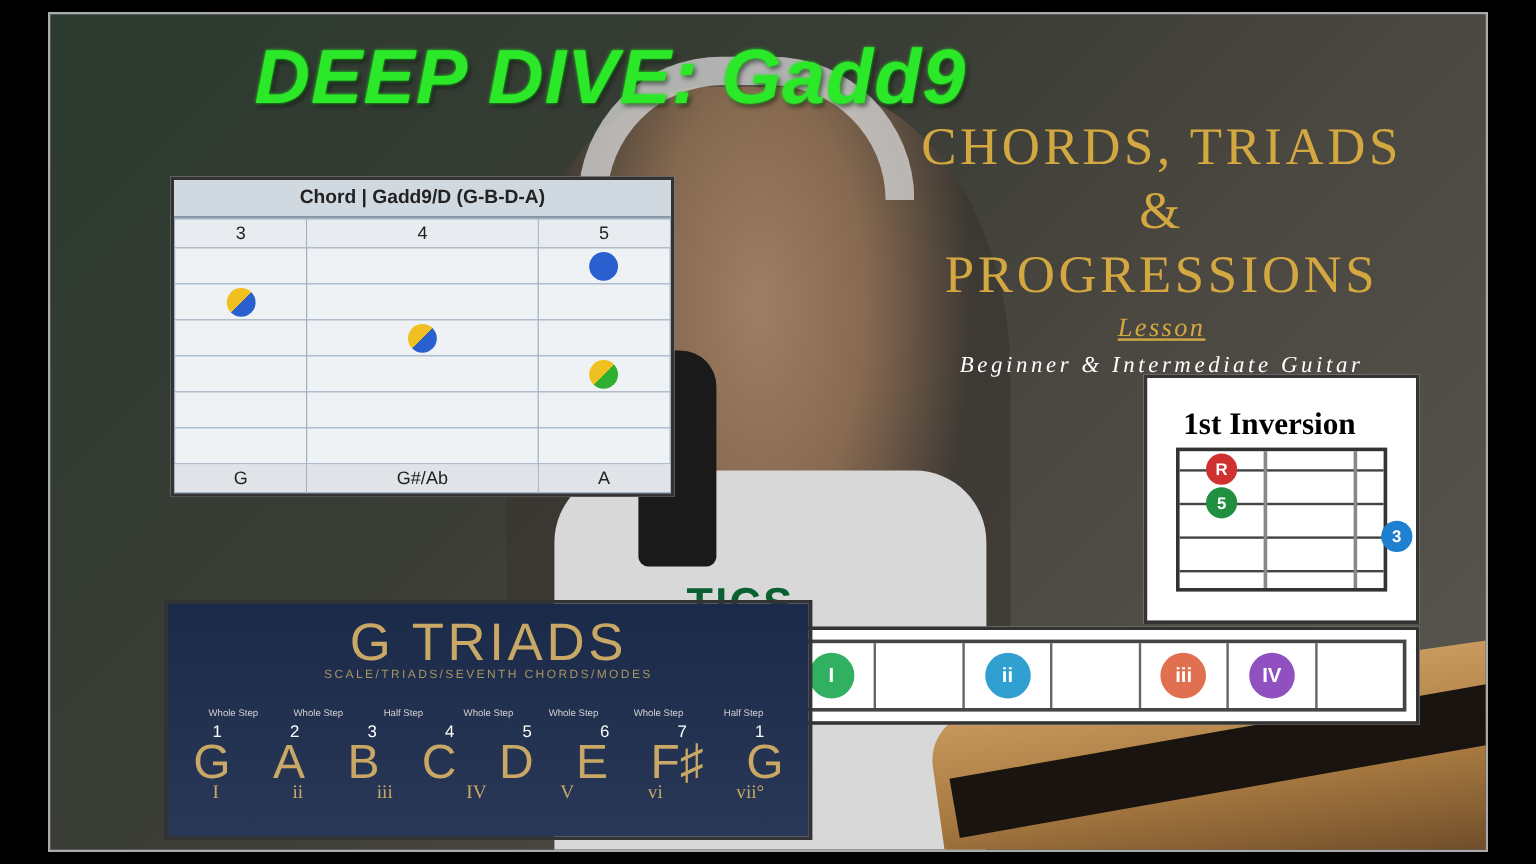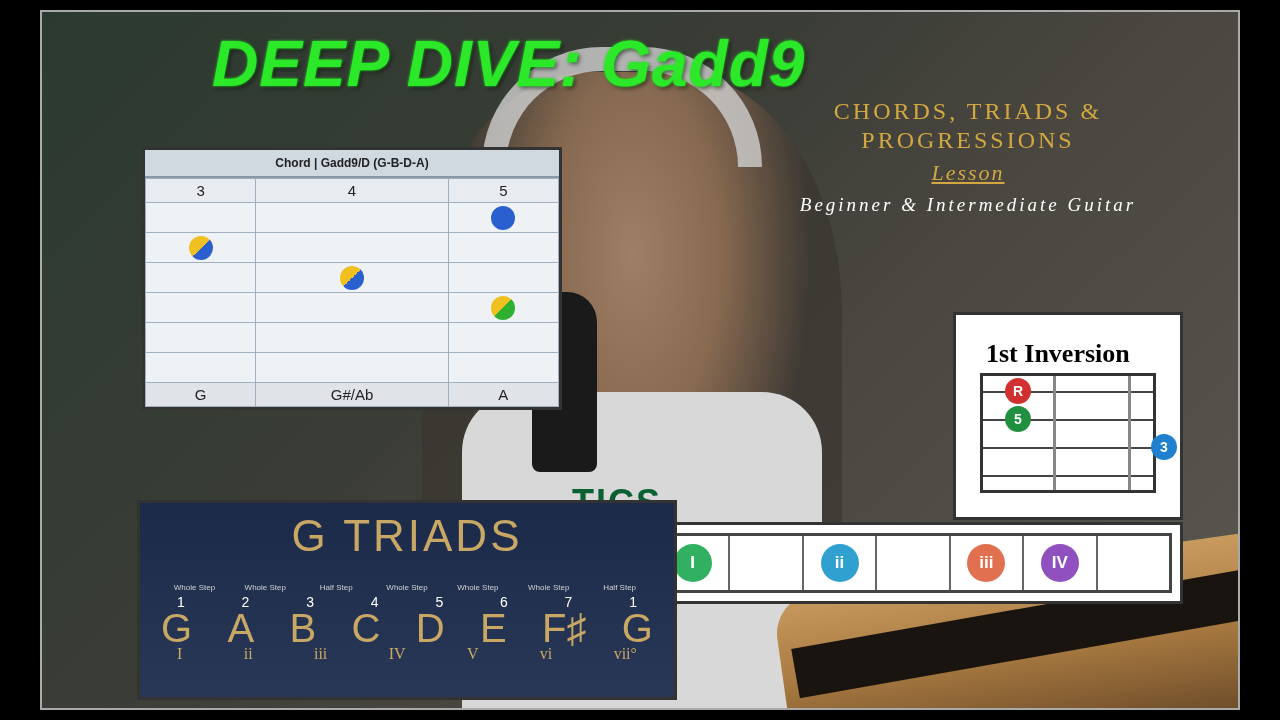--- a/index.html
+++ b/index.html
@@ -104,21 +104,21 @@
   }
   .right-title-block {
     position: absolute;
     right: 60px;
     top: 85px;
     width: 420px;
     text-align: center;
   }
   .serif-title {
     font-family: 'Times New Roman', serif;
-    font-size: 24px;
+    font-size: 44px;
     color: #d4a840;
     letter-spacing: 3px;
     line-height: 1.2;
   }
   .lesson-label {
     font-family: 'Times New Roman', serif;
     font-size: 22px;
     color: #d4a840;
     font-style: italic;
     text-decoration: underline;
@@ -139,21 +139,21 @@
     top: 135px;
     width: 420px;
     background: #eef2f5;
     border: 3px solid #333;
   }
   .chord-header {
     background: #d0d8e0;
     border-bottom: 2px solid #8898a8;
     padding: 6px;
     text-align: center;
-    font-size: 12px;
+    font-size: 16px;
     font-weight: bold;
     color: #222;
   }
   .chord-grid {
     width: 100%;
     border-collapse: collapse;
   }
   .chord-grid td {
     border: 1px solid #a0b0c0;
     height: 30px;
@@ -423,20 +423,21 @@
         </div>
       <div class="roman-cell">
           <div class="roman-circle" style="background:#9050c0">IV</div>
         </div>
       <div class="roman-cell"></div>
     </div>
   </div>
 
   <div class="gmajor-box">
     <div class="gmajor-title">G TRIADS</div>
+    <div class="gmajor-sub">SCALE/TRIADS/SEVENTH CHORDS/MODES</div>
     <div class="step-row">
       <span class="step-label">Whole Step</span>
       <span class="step-label">Whole Step</span>
       <span class="step-label">Half Step</span>
       <span class="step-label">Whole Step</span>
       <span class="step-label">Whole Step</span>
       <span class="step-label">Whole Step</span>
       <span class="step-label">Half Step</span>
     </div>
     <div class="degree-row">

